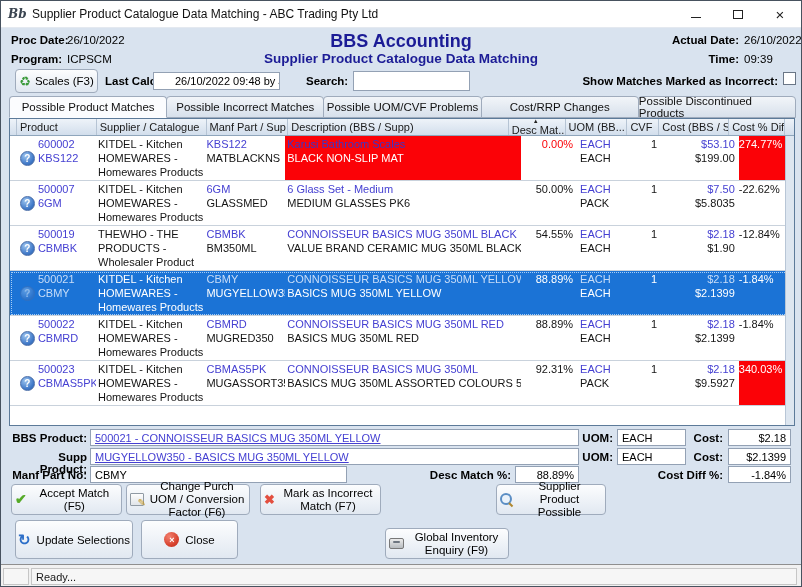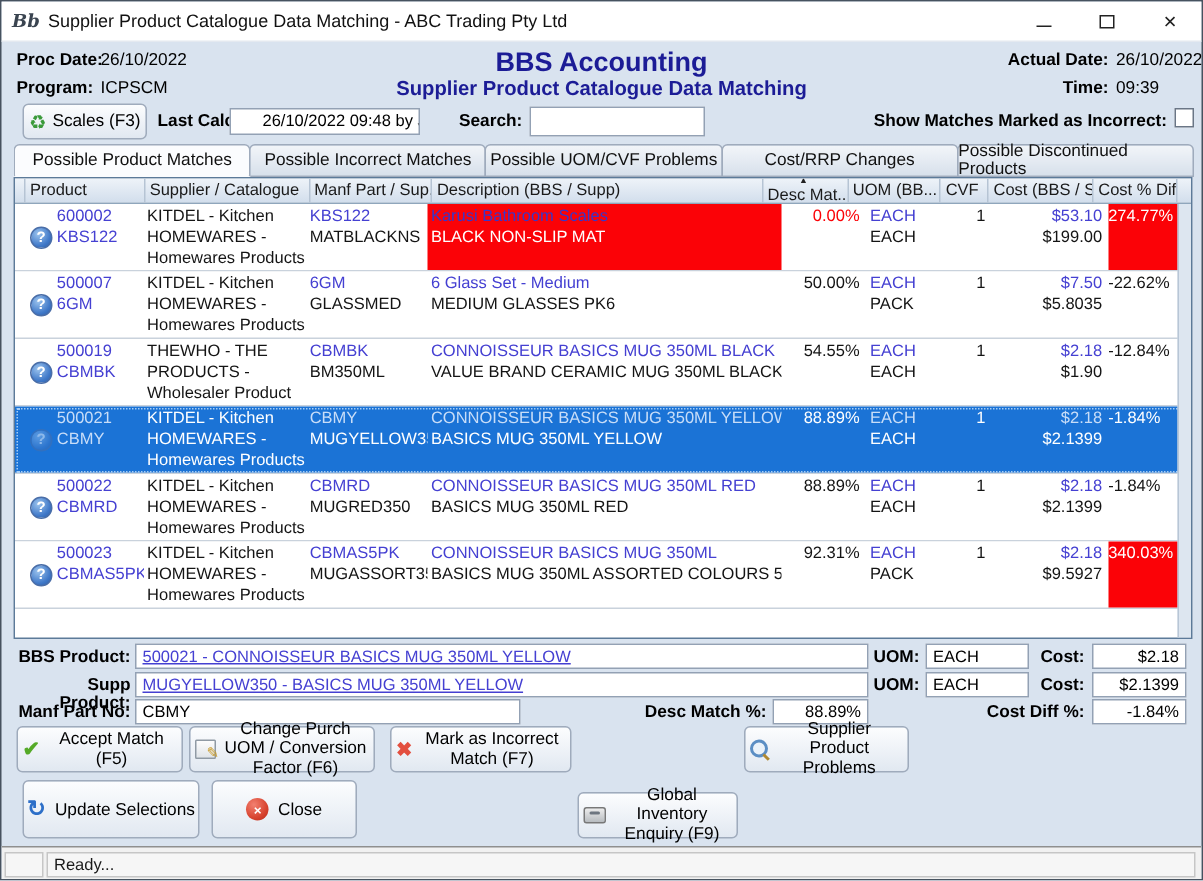--- a/index.html
+++ b/index.html
@@ -359,27 +359,27 @@
     <span>Accept Match (F5)</span>
   </div>
   <div class="btn abtn" style="left:125px; width:124px;">
     <span class="note-icon"></span>
     <span>Change Purch UOM / Conversion Factor (F6)</span>
   </div>
   <div class="btn abtn" style="left:259px; width:121px;">
     <span class="red-x-icon">✖</span>
     <span>Mark as Incorrect Match (F7)</span>
   </div>
-  <div class="btn abtn" style="left:384px; width:107px;margin-top:44px;">
+  <div class="btn abtn" style="left:384px; width:124px;margin-top:44px;">
     <span class="drawer-icon"></span>
     <span>Global Inventory Enquiry (F9)</span>
   </div>
   <div class="btn abtn" style="left:495px; width:110px;">
     <span class="magnifier-icon"></span>
-    <span>Supplier Product Problems</span>
+    <span>Supplier Product Possible</span>
   </div>
 
   <div class="btn fbtn" style="left:14px; width:118px;">
     <span class="refresh-icon">↻</span>
     <span>Update Selections</span>
   </div>
   <div class="btn fbtn" style="left:140px; width:97px;">
     <span class="close-circle-icon">×</span>
     <span>Close</span>
   </div>

